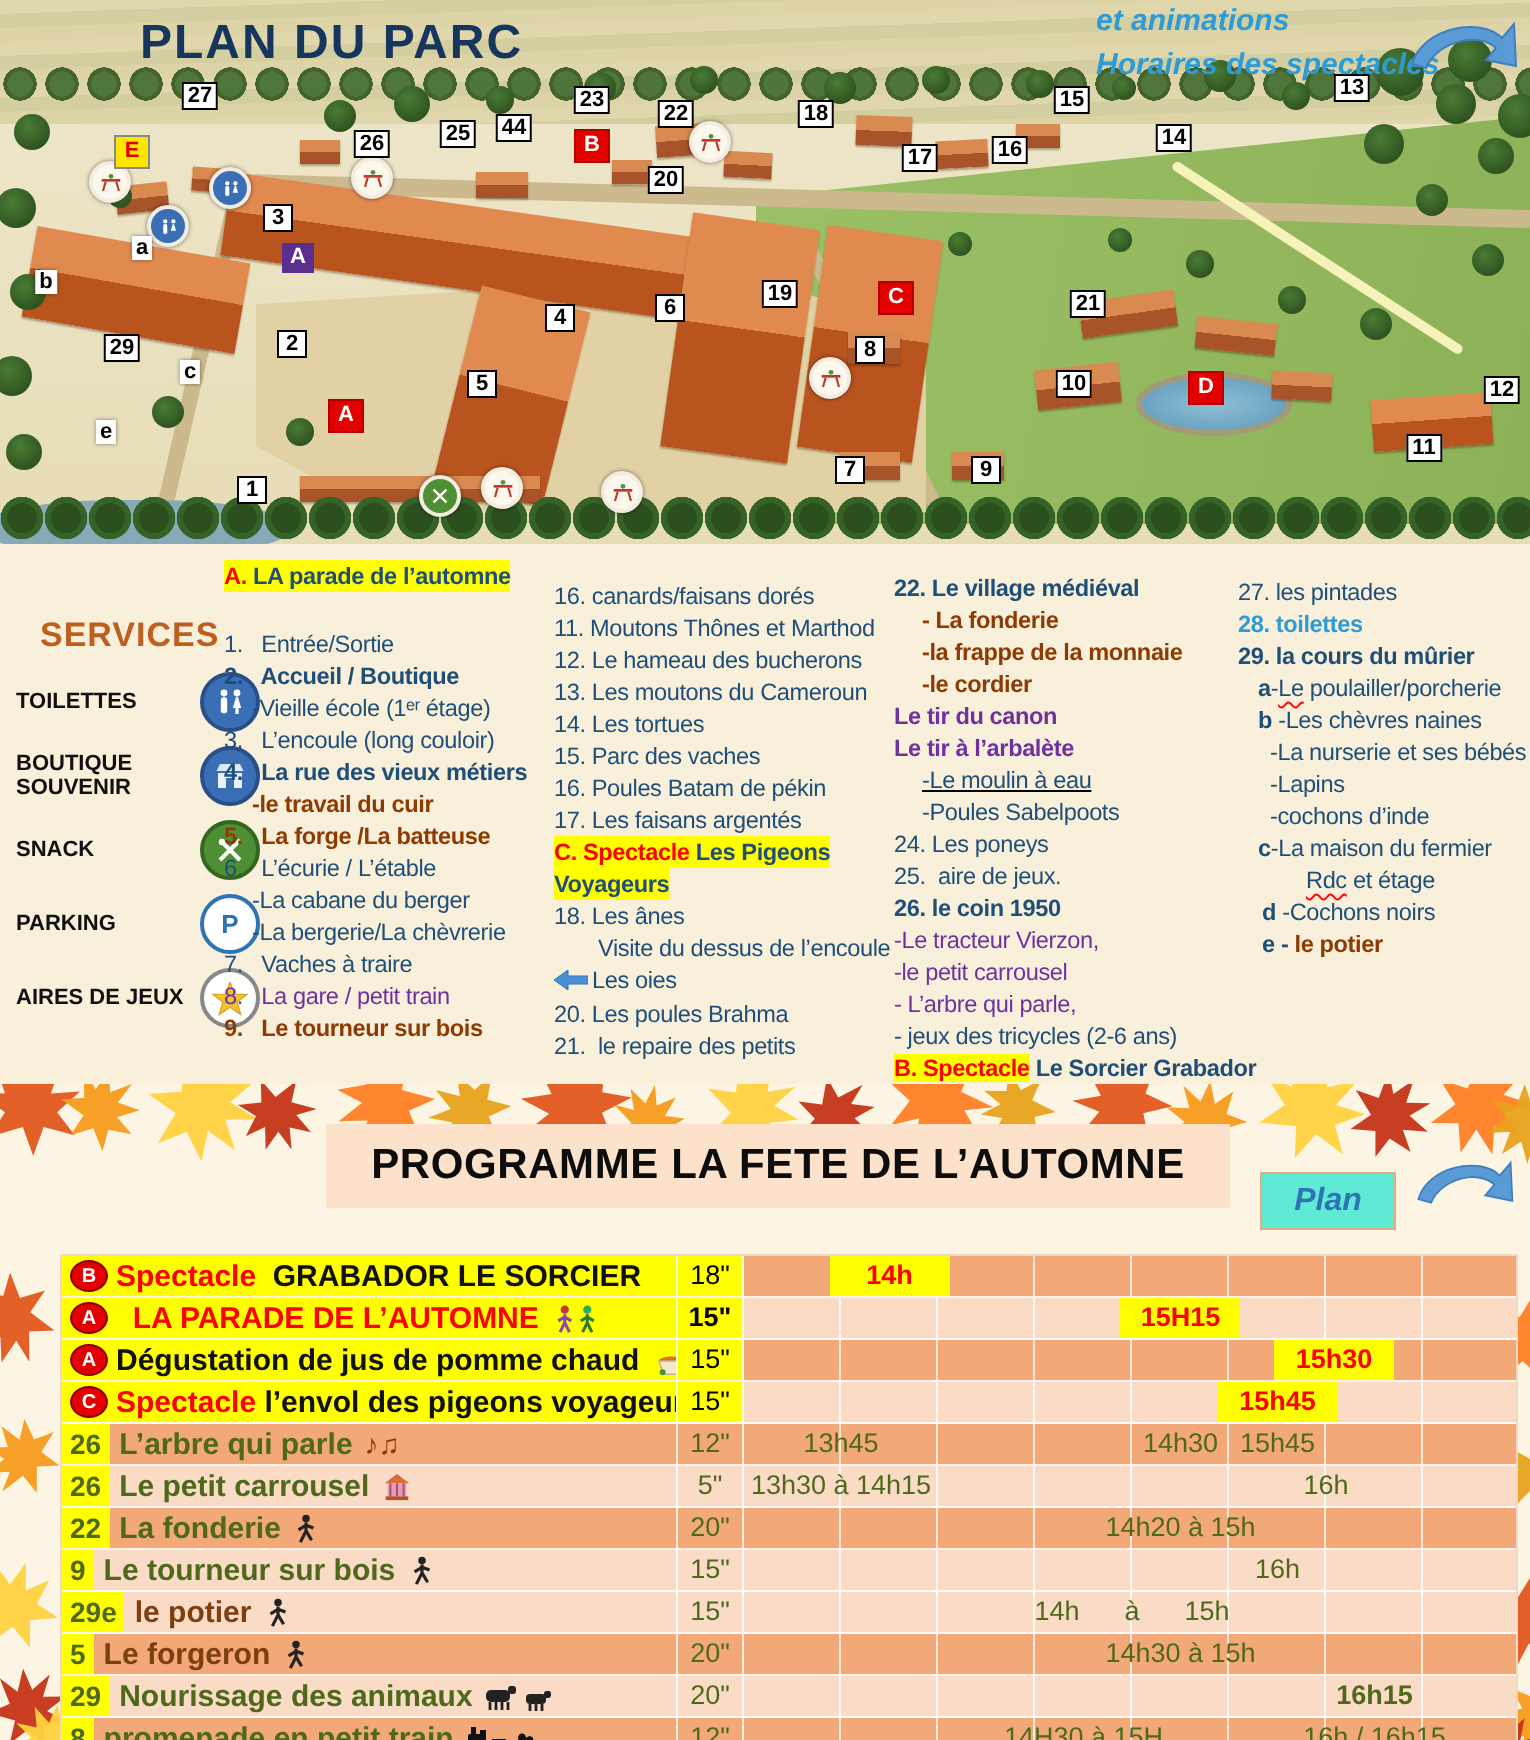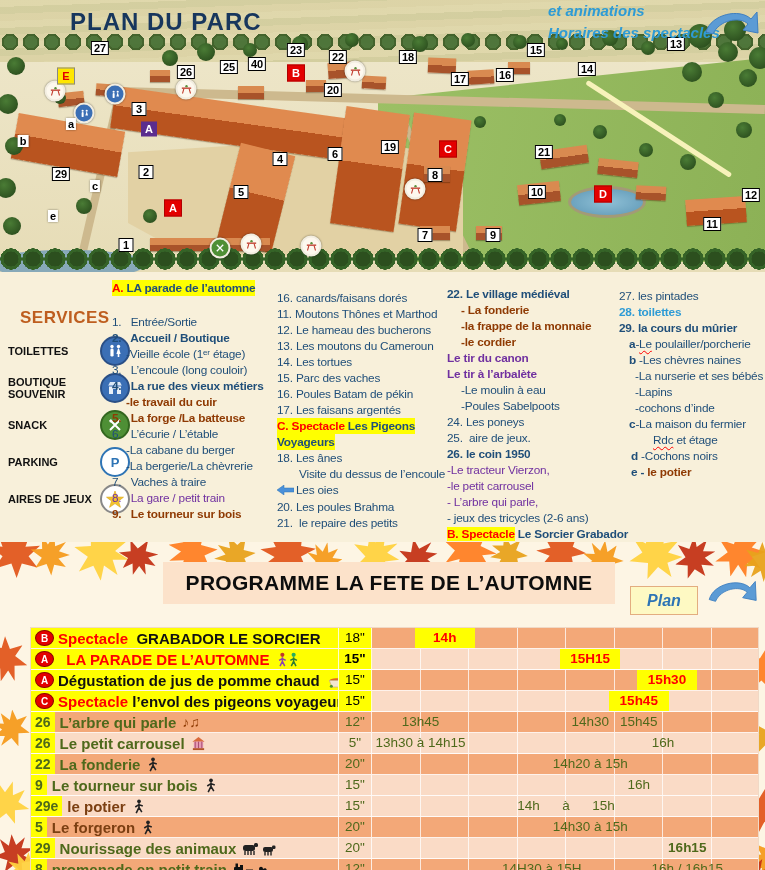--- a/index.html
+++ b/index.html
@@ -58,21 +58,21 @@
   .lline{white-space:pre;}
   .lline .hl-span,.lline.hl{background:#ffff00;}
   .arrow-oies{display:inline-block;vertical-align:-1px;margin-right:2px;}
   
   #program-section{position:relative;width:765px;height:328px;background:#fdf5e4;overflow:hidden;}
   .leaf{position:absolute;z-index:1;
     clip-path:polygon(50% 0%,58% 28%,82% 12%,72% 40%,100% 38%,78% 58%,95% 80%,65% 72%,55% 100%,45% 72%,12% 82%,28% 58%,0% 38%,28% 40%,18% 12%,42% 28%);}
   #program-banner{position:absolute;left:163px;top:20px;width:452px;height:42px;background:#fce2ca;z-index:6;
     display:flex;align-items:center;justify-content:center;}
   #program-title{color:#0d0d0d;font-size:21px;font-weight:bold;letter-spacing:.3px;}
-  #plan-button{position:absolute;left:630px;top:44px;width:66px;height:27px;background:#fef9c3;border:1px solid #e3ad80;z-index:6;
+  #plan-button{position:absolute;left:630px;top:44px;width:66px;height:27px;background:#5eead4;border:1px solid #e3ad80;z-index:6;
     display:flex;align-items:center;justify-content:center;color:#2e74b5;font-weight:bold;font-style:italic;font-size:16px;cursor:pointer;}
   #plan-arrow{left:702px;top:34px;}
   #program-table{position:absolute;left:30px;top:85px;width:727px;z-index:10;border:1px solid #f0d9c6;}
   .prow{display:flex;height:20px;border-bottom:1px solid rgba(255,255,255,.85);align-items:stretch;}
   .shade-d{background:#f3a878}.shade-l{background:#fadbc6}
   .plabel{width:307px;display:flex;align-items:center;font-size:15px;font-weight:bold;white-space:pre;overflow:hidden;}
   .plabel.hl{background:#ffff00;}
   .pbadge-letter{display:inline-flex;align-items:center;justify-content:center;width:17px;height:14px;border-radius:50%;
     background:#e30000;border:1px solid #8a0000;color:#fff;font-size:10px;font-weight:bold;margin:0 4px;flex:0 0 17px;}
   .pbadge-num{background:#ffff00;color:#4e691b;font-size:14px;font-weight:bold;padding:0 4px;margin-right:5px;line-height:20px;}
@@ -166,21 +166,21 @@
       <div class="marker k-num" style="left: 100px; top: 48px;">27</div>
       <div class="marker k-num" style="left: 296px; top: 50px;">23</div>
       <div class="marker k-num" style="left: 536px; top: 50px;">15</div>
       <div class="marker k-num" style="left: 676px; top: 44px;">13</div>
       <div class="marker k-num" style="left: 408px; top: 57px;">18</div>
       <div class="marker k-num" style="left: 460px; top: 79px;">17</div>
       <div class="marker k-num" style="left: 505px; top: 75px;">16</div>
       <div class="marker k-num" style="left: 587px; top: 69px;">14</div>
       <div class="marker k-num" style="left: 186px; top: 72px;">26</div>
       <div class="marker k-num" style="left: 229px; top: 67px;">25</div>
-      <div class="marker k-num" style="left: 257px; top: 64px;">40</div>
+      <div class="marker k-num" style="left: 257px; top: 64px;">44</div>
       <div class="marker k-num" style="left: 338px; top: 57px;">22</div>
       <div class="marker k-num" style="left: 333px; top: 90px;">20</div>
       <div class="marker k-num" style="left: 139px; top: 109px;">3</div>
       <div class="marker k-num" style="left: 146px; top: 172px;">2</div>
       <div class="marker k-num" style="left: 61px; top: 174px;">29</div>
       <div class="marker k-num" style="left: 280px; top: 159px;">4</div>
       <div class="marker k-num" style="left: 335px; top: 154px;">6</div>
       <div class="marker k-num" style="left: 390px; top: 147px;">19</div>
       <div class="marker k-num" style="left: 241px; top: 192px;">5</div>
       <div class="marker k-num" style="left: 126px; top: 245px;">1</div>
@@ -367,21 +367,21 @@
         <div class="lline"><span class="c-navy">20. Les poules Brahma</span></div>
         <div class="lline"><span class="c-navy">21.  le repaire des petits</span></div>
       </div>
       <div class="legend-col" style="left: 447px; top: 14px;">
         <div class="lline"><span class="c-navy b">22. Le village médiéval</span></div>
         <div class="lline" style="padding-left: 14px;"><span class="c-darkred b">- La fonderie</span></div>
         <div class="lline" style="padding-left: 14px;"><span class="c-darkred b">-la frappe de la monnaie</span></div>
         <div class="lline" style="padding-left: 14px;"><span class="c-darkred b">-le cordier</span></div>
         <div class="lline"><span class="c-purple b">Le tir du canon</span></div>
         <div class="lline"><span class="c-purple b">Le tir à l’arbalète</span></div>
-        <div class="lline" style="padding-left: 14px;"><span class="c-navy">-Le moulin à eau</span></div>
+        <div class="lline" style="padding-left: 14px; text-decoration: underline;"><span class="c-navy">-Le moulin à eau</span></div>
         <div class="lline" style="padding-left: 14px;"><span class="c-navy">-Poules Sabelpoots</span></div>
         <div class="lline"><span class="c-navy">24. Les poneys</span></div>
         <div class="lline"><span class="c-navy">25.  aire de jeux.</span></div>
         <div class="lline"><span class="c-navy b">26. le coin 1950</span></div>
         <div class="lline"><span class="c-purple">-Le tracteur Vierzon,</span></div>
         <div class="lline"><span class="c-purple">-le petit carrousel</span></div>
         <div class="lline"><span class="c-purple">- L’arbre qui parle,</span></div>
         <div class="lline"><span class="c-navy">- jeux des tricycles (2-6 ans)</span></div>
         <div class="lline"><span class="c-red b hl-span">B. Spectacle</span><span class="c-navy b"> Le Sorcier Grabador</span></div>
       </div>

